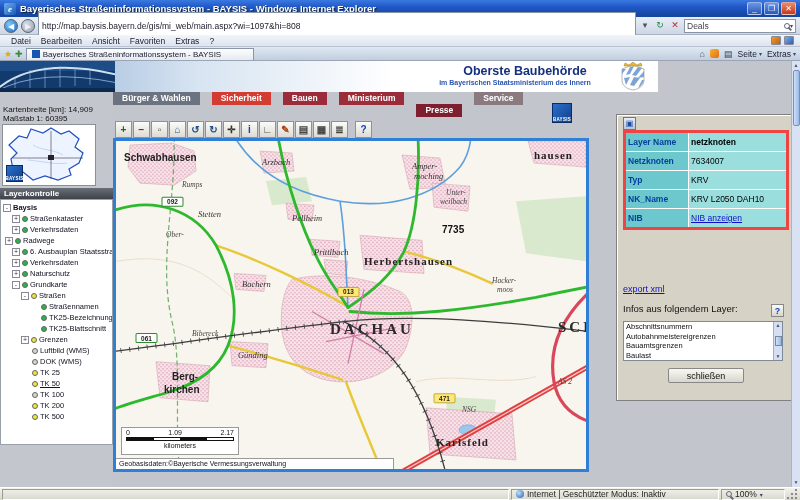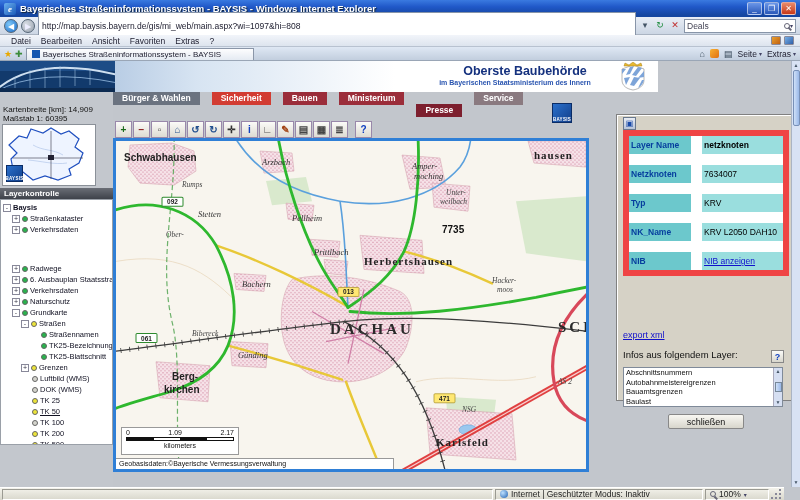--- a/index.html
+++ b/index.html
@@ -121,21 +121,21 @@
   .scaleunit{text-align:center}
   .copyright{position:absolute;left:0;bottom:0;width:278px;height:11px;background:#fff;border-top:1px solid #999;
     border-right:1px solid #999;font-size:7px;line-height:10px;padding-left:3px;color:#111;white-space:nowrap}
 
   
   .infopanel{position:absolute;left:616px;top:53px;width:180px;height:287px;background:#d6d2c6;
     border:1px solid #808080;box-shadow:1px 1px 0 #fff inset;padding:2px 6px;font-size:9px}
   .panel-pin{width:13px;height:13px;background:linear-gradient(180deg,#e8ecf4,#b8c4d8);border:1px solid #68788e;
     color:#1a4aa8;font-size:8px;text-align:center;line-height:12px}
   .info-title{font-weight:bold;font-size:10px;margin:2px 0 3px;color:#111}
-  #info-rows{display:grid;grid-template-columns:62px 1fr;gap:11px;background:#fff;border:6px solid #ef4444}
+  #info-rows{display:grid;grid-template-columns:62px 1fr;gap:1px;background:#fff;border:3px solid #ef4444}
   .info-key{background:#6cc8cc;color:#063e9e;font-weight:bold;font-size:8.5px;padding:4px 2px}
   .info-val{background:#9adede;color:#000;font-size:8.5px;padding:4px 2px;white-space:nowrap}
   .info-val.bold{font-weight:bold}
   .ilink{color:#1010cc;text-decoration:underline}
   .export{display:inline-block;margin-top:54px;color:#1010cc;text-decoration:underline;font-size:9px}
   .selrow{margin-top:10px;display:flex}
   .sellabel{width:140px;font-size:9.5px;color:#111;line-height:1.15}
   .qbtn{width:13px;height:13px;margin-left:8px;background:linear-gradient(180deg,#fbfbf8,#d8d6cc);border:1px solid #888;
     font-weight:bold;color:#1040c0;font-size:9px;text-align:center;line-height:12px}
   .listbox{margin-top:4px;width:160px;height:40px;background:#fff;border:1px solid #7f8a99;display:flex;overflow:hidden}
@@ -148,21 +148,21 @@
     border:1px solid #888;border-radius:2px;font-size:9px;text-align:center;line-height:14px;color:#111}
 
   
   .vscroll{position:absolute;right:0;top:61px;bottom:13px;width:9px;background:#d8e2f4;border-left:1px solid #aab4c4;
     display:flex;flex-direction:column;align-items:center}
   .vs-arrow{font-size:5px;color:#456;line-height:9px}
   .vs-thumb{width:7px;height:56px;background:linear-gradient(90deg,#cfe0f8,#9ab8e8);border:1px solid #7890b8;border-radius:2px}
   .vs-track{flex:1}
 
   
-  .statusbar{position:absolute;left:0;bottom:0;right:16px;height:13px;background:linear-gradient(180deg,#f4f3ec,#d8d7cc);
+  .statusbar{position:absolute;left:0;bottom:0;right:0;height:13px;background:linear-gradient(180deg,#f4f3ec,#d8d7cc);
     border-top:1px solid #fff;display:flex;align-items:center;gap:2px;padding:0 2px;font-size:8.5px;color:#222}
   .sb-cell{height:11px;border:1px solid;border-color:#9a9a92 #fff #fff #9a9a92;display:flex;align-items:center;gap:3px;padding:0 4px}
   .sb-left{flex:1}
   .globe{width:8px;height:8px;border-radius:50%;background:radial-gradient(circle at 35% 35%,#bce0ff,#2060b0);flex:none}
   .grip{width:11px;height:11px;position:relative}
   .grip::after{content:"";position:absolute;right:1px;bottom:1px;width:2px;height:2px;background:#889;
     box-shadow:-4px 0 #889,0 -4px #889,-4px -4px #889,-8px 0 #889,0 -8px #889}
 </style>
 </head>
 <body>
@@ -297,21 +297,21 @@
           <div class="tree-row" style="padding-left: 11px;">
             <span class="tree-toggle">+</span>
             <span class="dot dot-green"></span>
             <span class="tree-label">Straßenkataster</span>
           </div>
           <div class="tree-row" style="padding-left: 11px;">
             <span class="tree-toggle">+</span>
             <span class="dot dot-green"></span>
             <span class="tree-label">Verkehrsdaten</span>
           </div>
-          <div class="tree-row" style="padding-left: 11px; margin-top: 28px;">
+          <div class="tree-row" style="padding-left: 4px;">
             <span class="tree-toggle">+</span>
             <span class="dot dot-green"></span>
             <span class="tree-label">Radwege</span>
           </div>
           <div class="tree-row" style="padding-left: 11px;">
             <span class="tree-toggle">+</span>
             <span class="dot dot-green"></span>
             <span class="tree-label">6. Ausbauplan Staatsstraßen</span>
           </div>
           <div class="tree-row" style="padding-left: 11px;">

